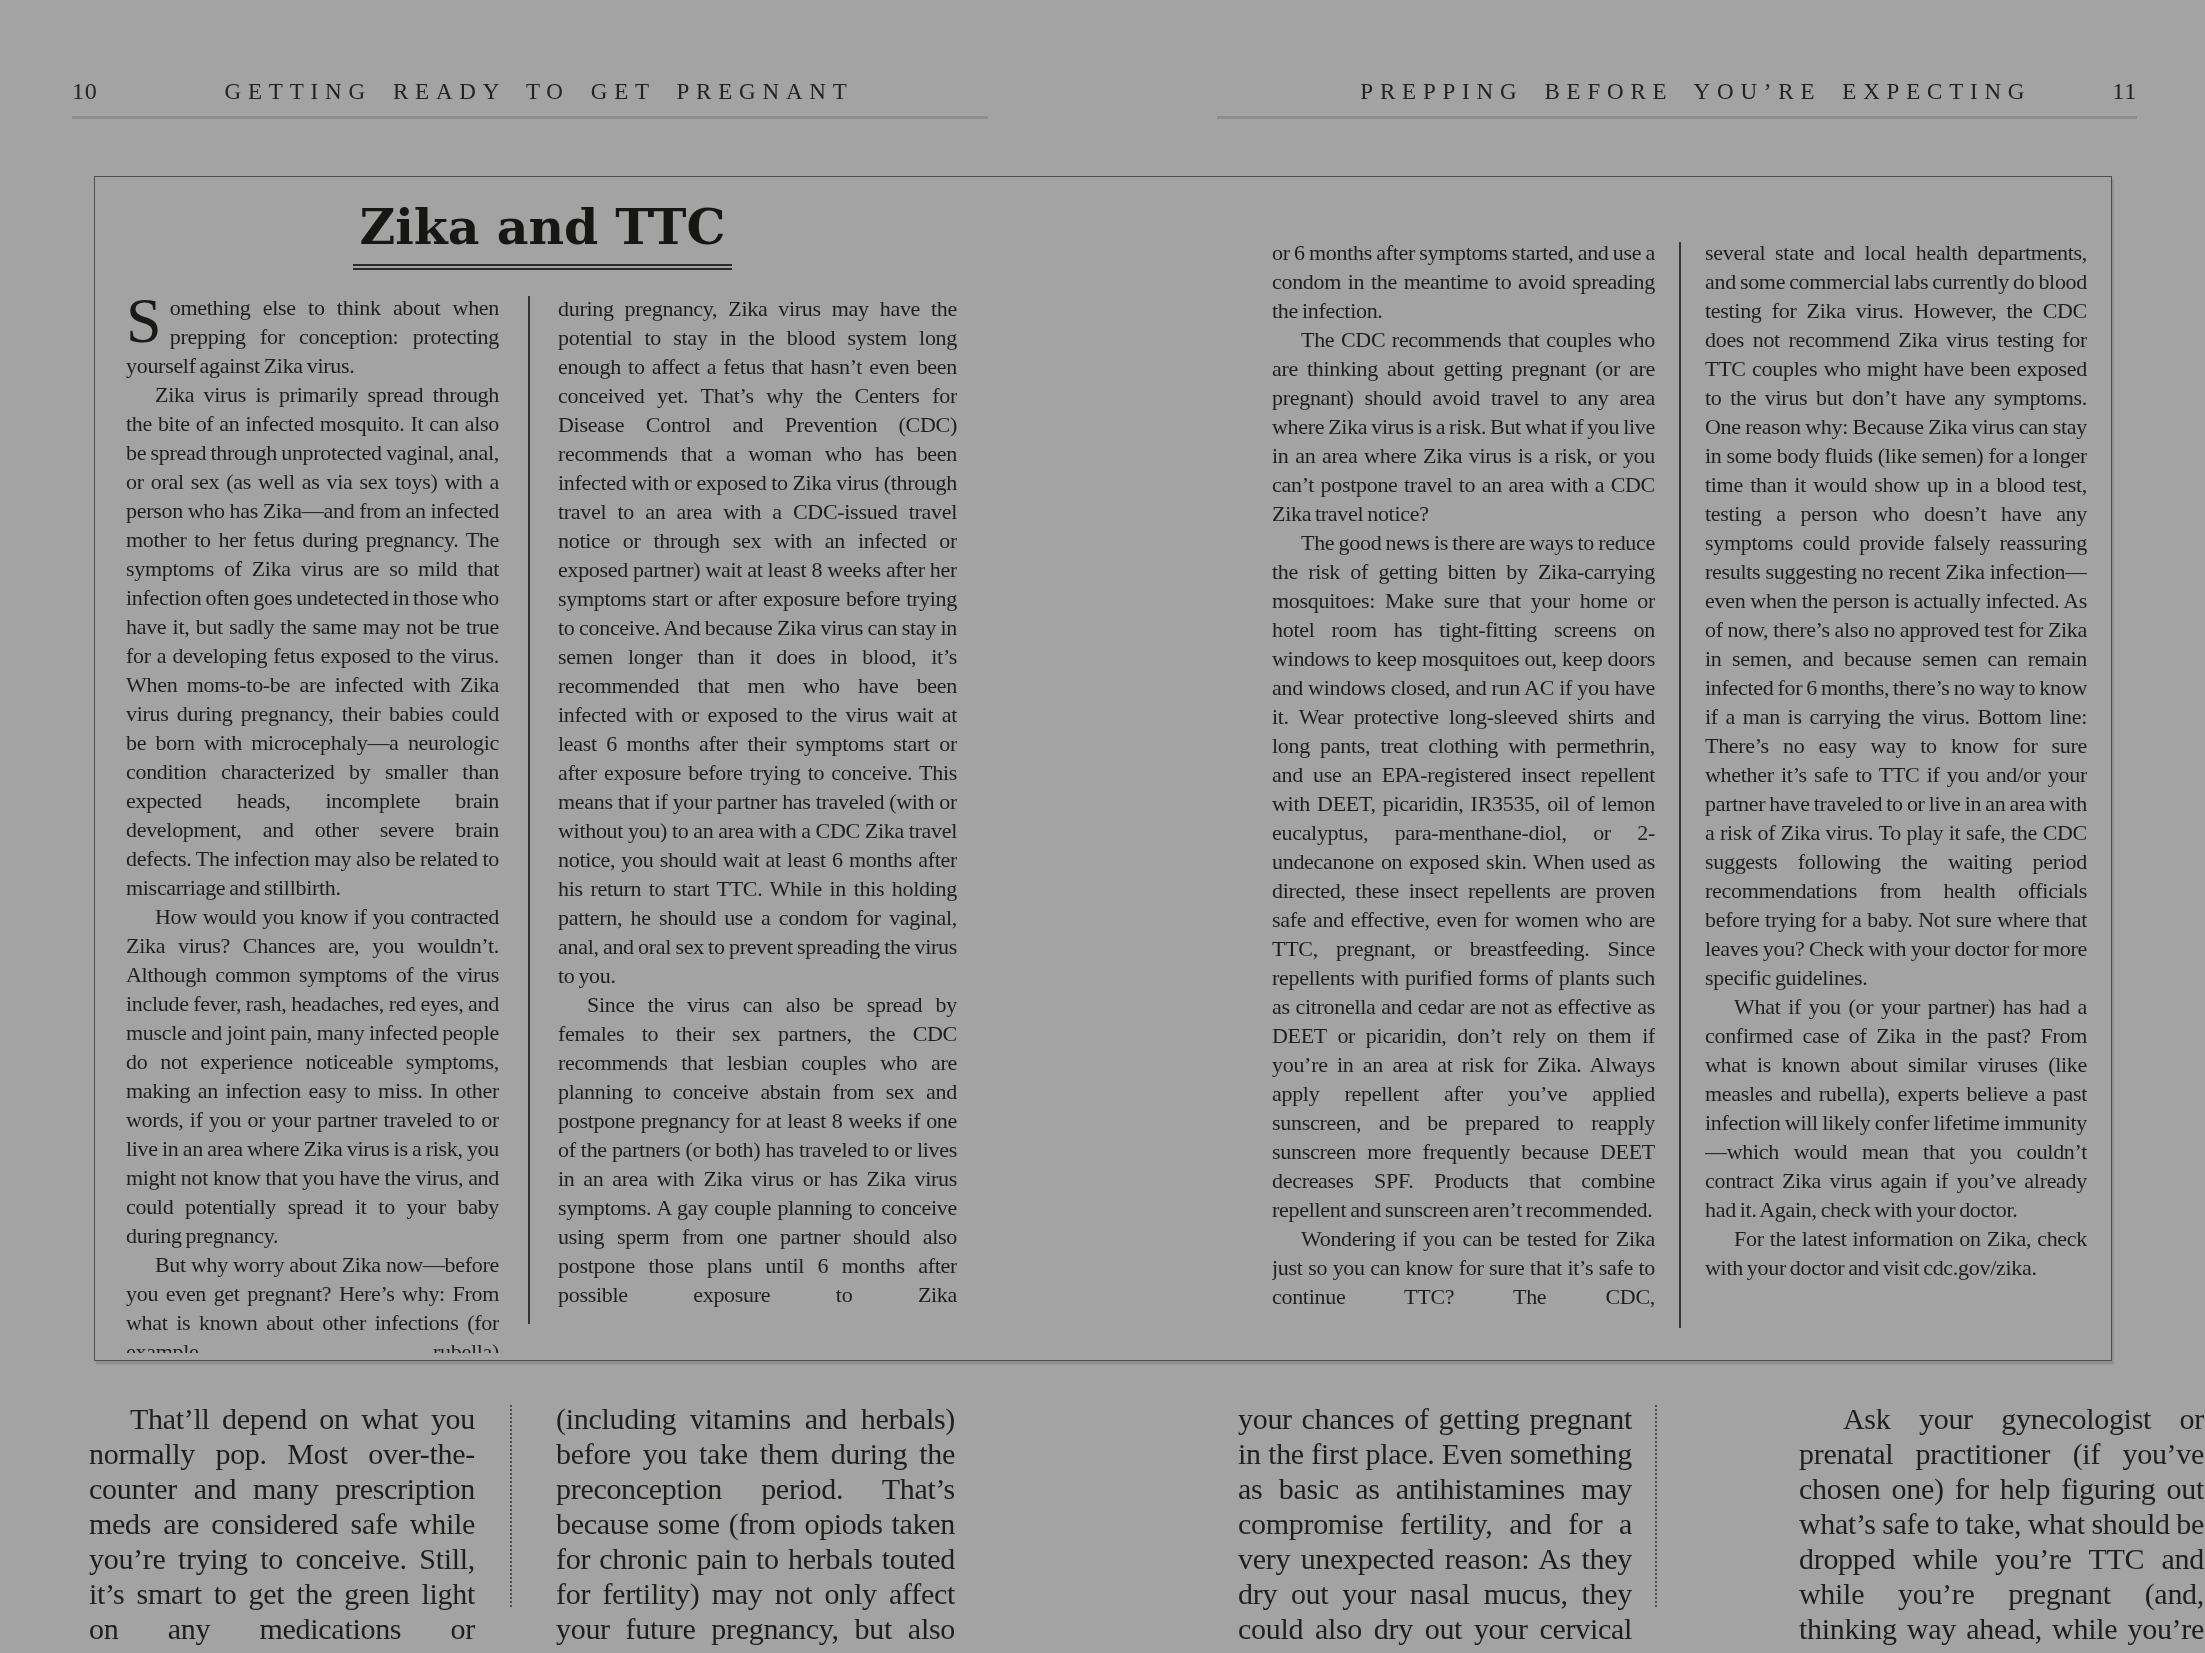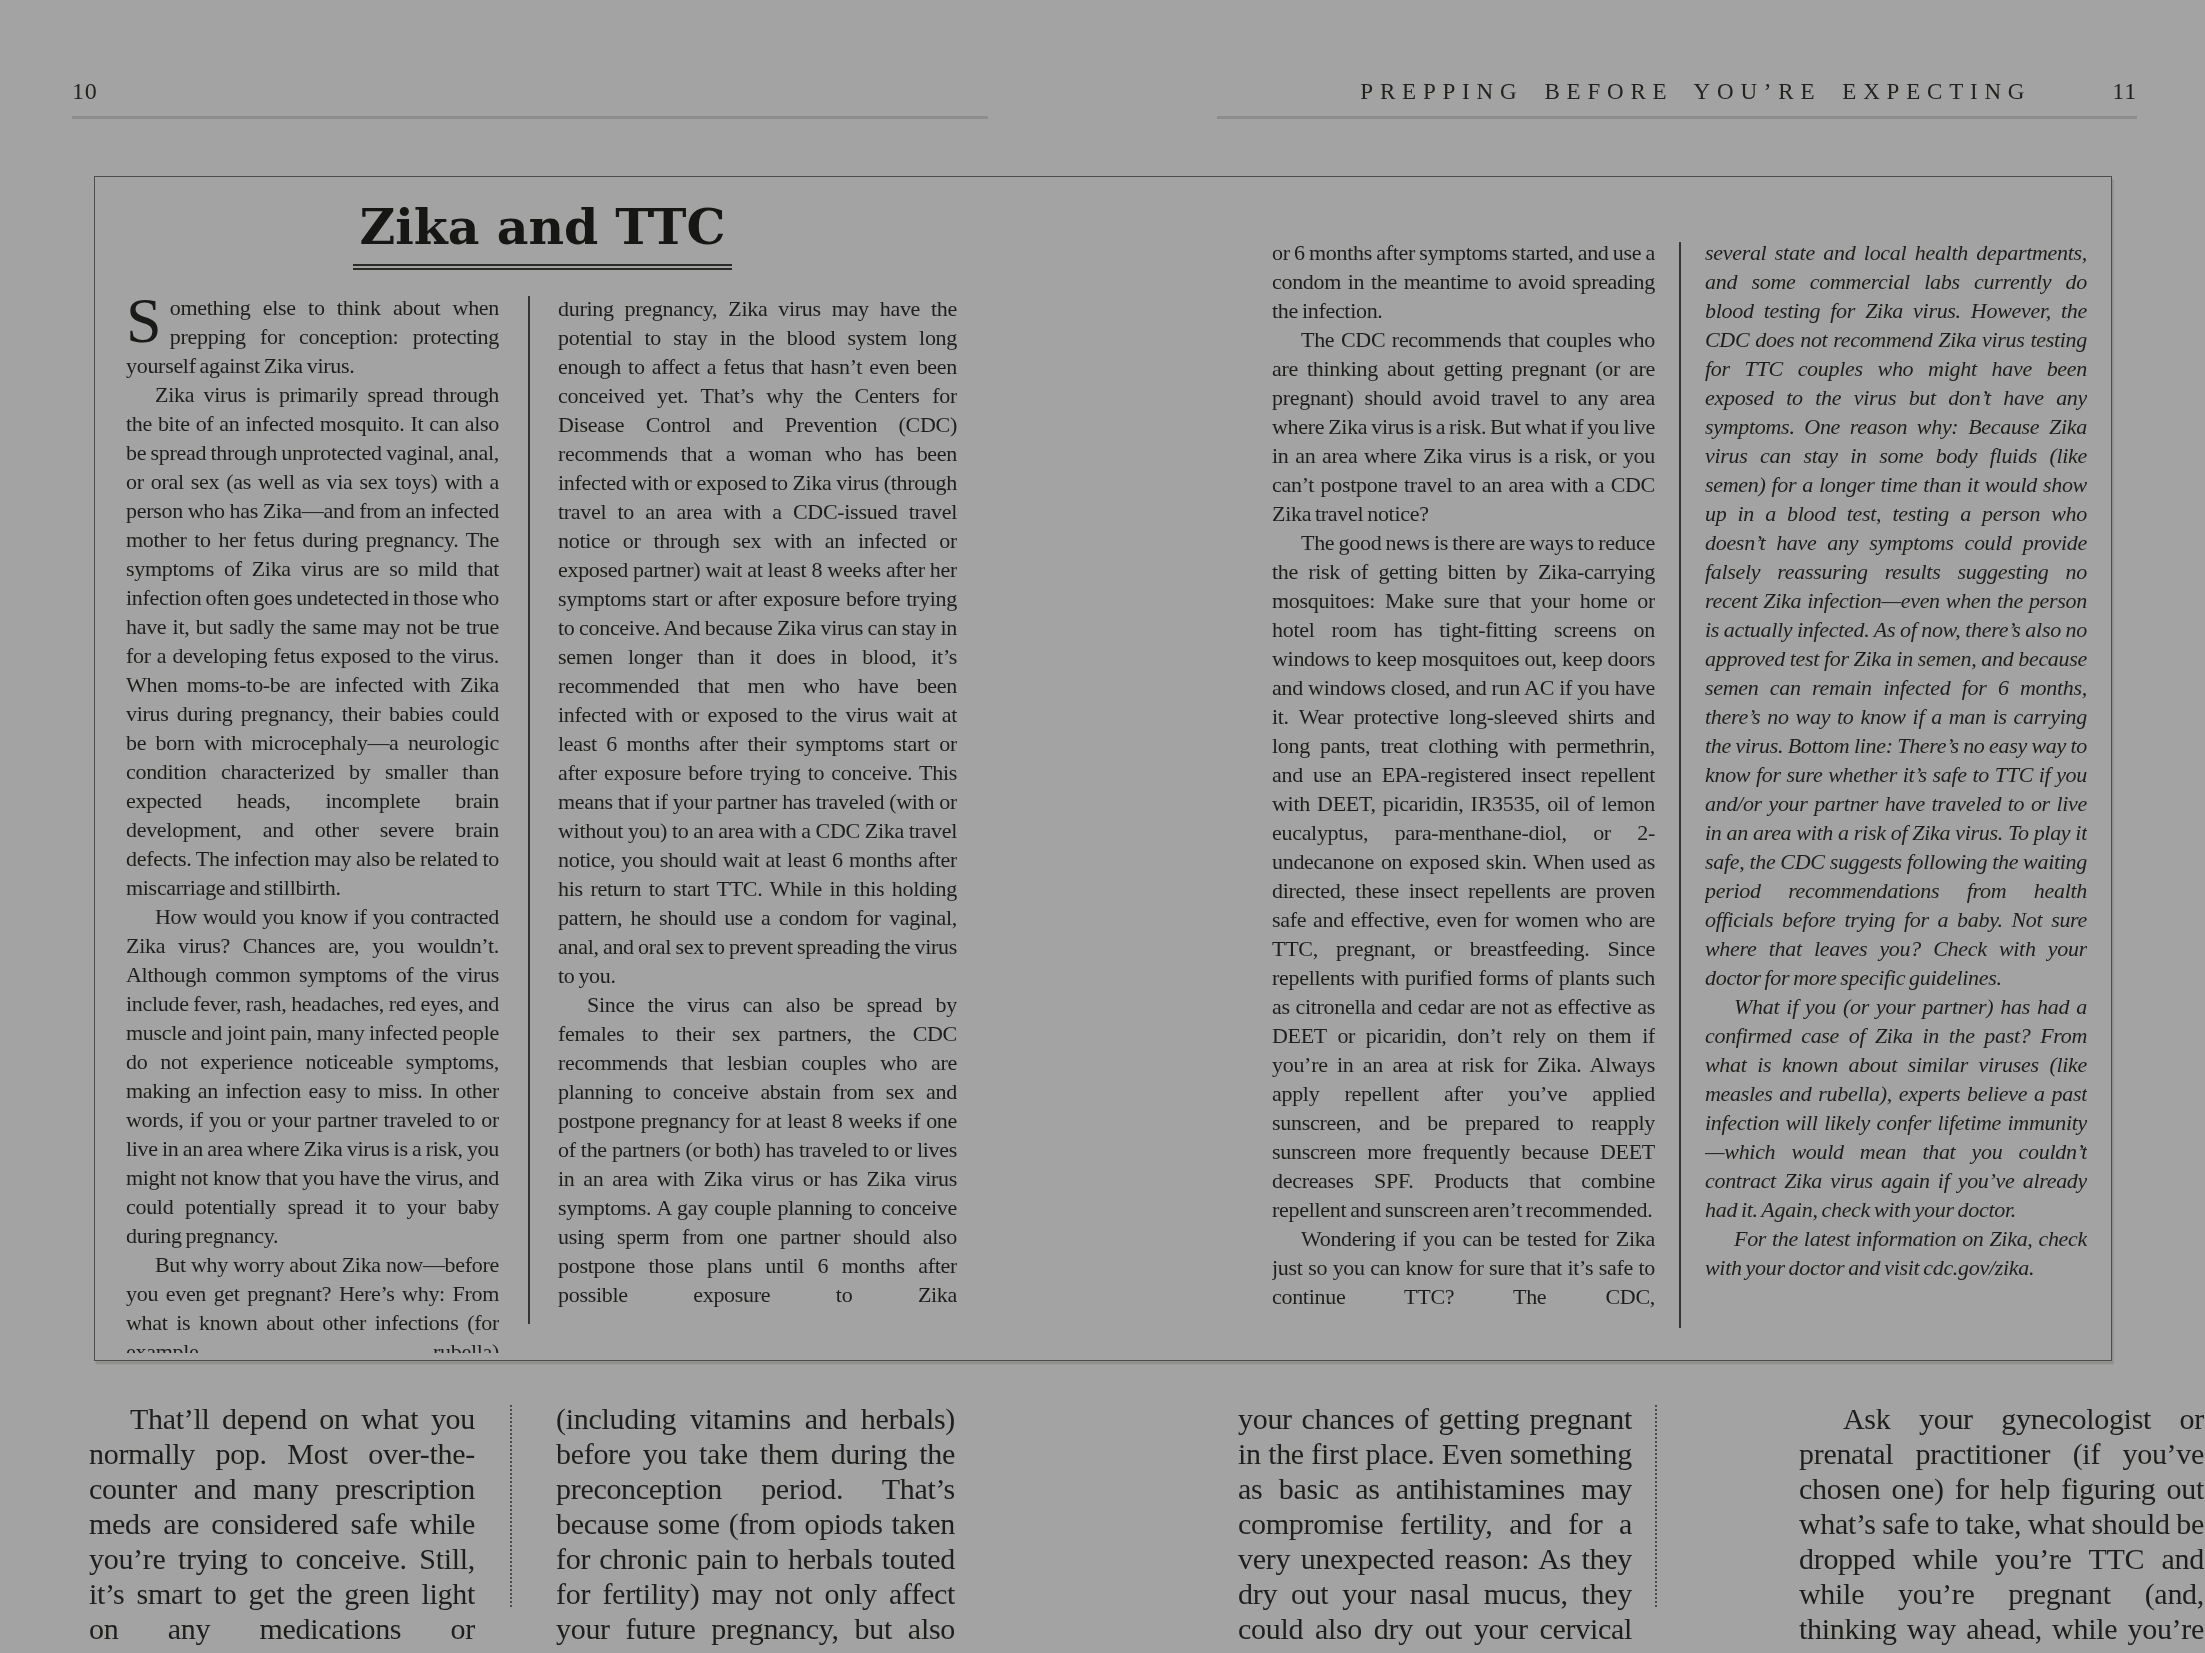--- a/index.html
+++ b/index.html
@@ -39,21 +39,21 @@
 
   
   .box-col {
     position:absolute; overflow:hidden;
     font-size:22px; line-height:29px; text-align:justify;
     letter-spacing:-0.3px; word-spacing:-1.3px;
   }
   .bc1 { left:126px;  top:293px; width:373px; height:1060px; }
   .bc2 { left:558px;  top:294px; width:399px; height:1059px; }
   .bc3 { left:1272px; top:238px; width:383px; height:1116px; }
-  .bc4 { left:1705px; top:238px; width:382px; height:1116px;font-style:italic; }
+  .bc4 { left:1705px; top:238px; width:382px; height:1116px; }
   .box-col p { margin:0; }
   .ind { text-indent:29px; }
   .contend { text-align-last:justify; }
   .dropcap {
     float:left; font-size:64px; line-height:48px;
     padding:4.2px 8.5px 0 0; color:#1a1a18;
   }
 
   
   .vrule { position:absolute; width:1.7px; background:#343432; }
@@ -78,20 +78,21 @@
   .dt1 { left:510px; }
   .dt2 { left:1655px; }
 </style>
 </head>
 <body>
 
 <div class="sheet">
 
   <div class="running-head rh-left">
     <span class="pagenum">10</span>
+    <span class="head-title">GETTING READY TO GET PREGNANT</span>
   </div>
   <div class="head-rule hr-left"></div>
 
   <div class="running-head rh-right">
     <span class="head-title">PREPPING BEFORE YOU’RE EXPECTING</span>
     <span class="pagenum">11</span>
   </div>
   <div class="head-rule hr-right"></div>
 
   <div class="feature-box"></div>

